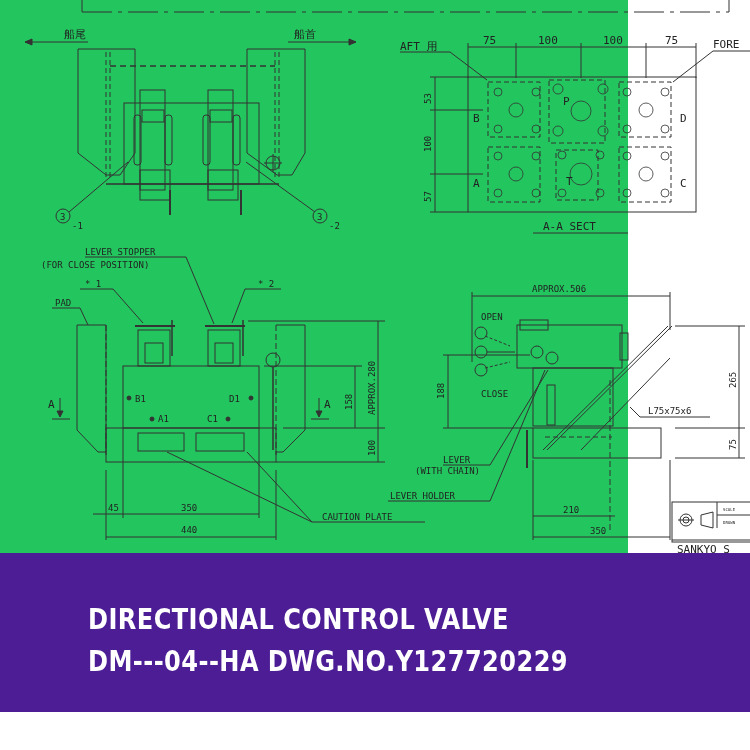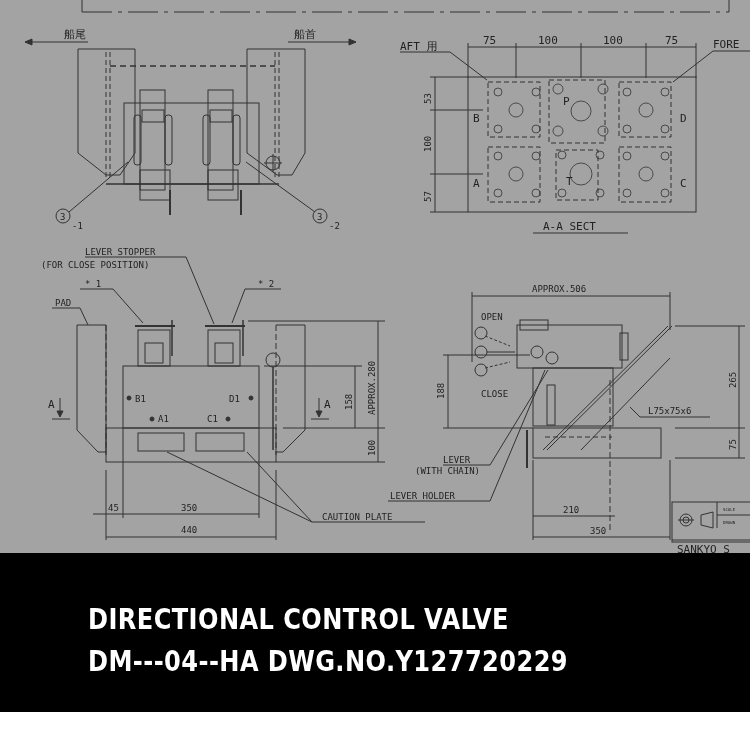--- a/index.html
+++ b/index.html
@@ -1,22 +1,22 @@
 <!DOCTYPE html>
 <html><head>
 <meta charset="utf-8">
 <style>
   html,body{margin:0;padding:0;background:#fff;}
   body{width:750px;height:750px;position:relative;overflow:hidden;font-family:"DejaVu Sans Mono","Liberation Mono",monospace;}
-  #drawing{position:absolute;left:0;top:0;width:750px;height:553px;background:#a3a3a3;}
+  #drawing{position:absolute;left:0;top:0;width:628px;height:553px;background:#22c55e;}
   #drawing svg{position:absolute;left:0;top:0;}
   .lbl{font-family:"DejaVu Sans Mono","Liberation Mono",monospace;fill:#222;font-size:11px;}
   .lbl-sm{font-size:9px;}
   .lbl-xs{font-size:4px;}
-  #banner{position:absolute;left:0;top:553px;width:750px;height:159px;background:#000000;}
+  #banner{position:absolute;left:0;top:553px;width:750px;height:159px;background:#4c1d95;}
   .banner-line{position:absolute;left:88px;color:#fff;font-family:"DejaVu Sans","Liberation Sans",sans-serif;font-weight:bold;font-size:28px;letter-spacing:0.5px;transform:scaleX(0.86);transform-origin:left center;white-space:nowrap;}
   #banner-title{top:50px;}
   #banner-sub{top:92px;}
 </style>
 </head>
 <body>
 
 <div id="drawing">
 <svg width="750" height="553" viewBox="0 0 750 553" xmlns="http://www.w3.org/2000/svg" stroke="#333" fill="none" stroke-width="1">
 

